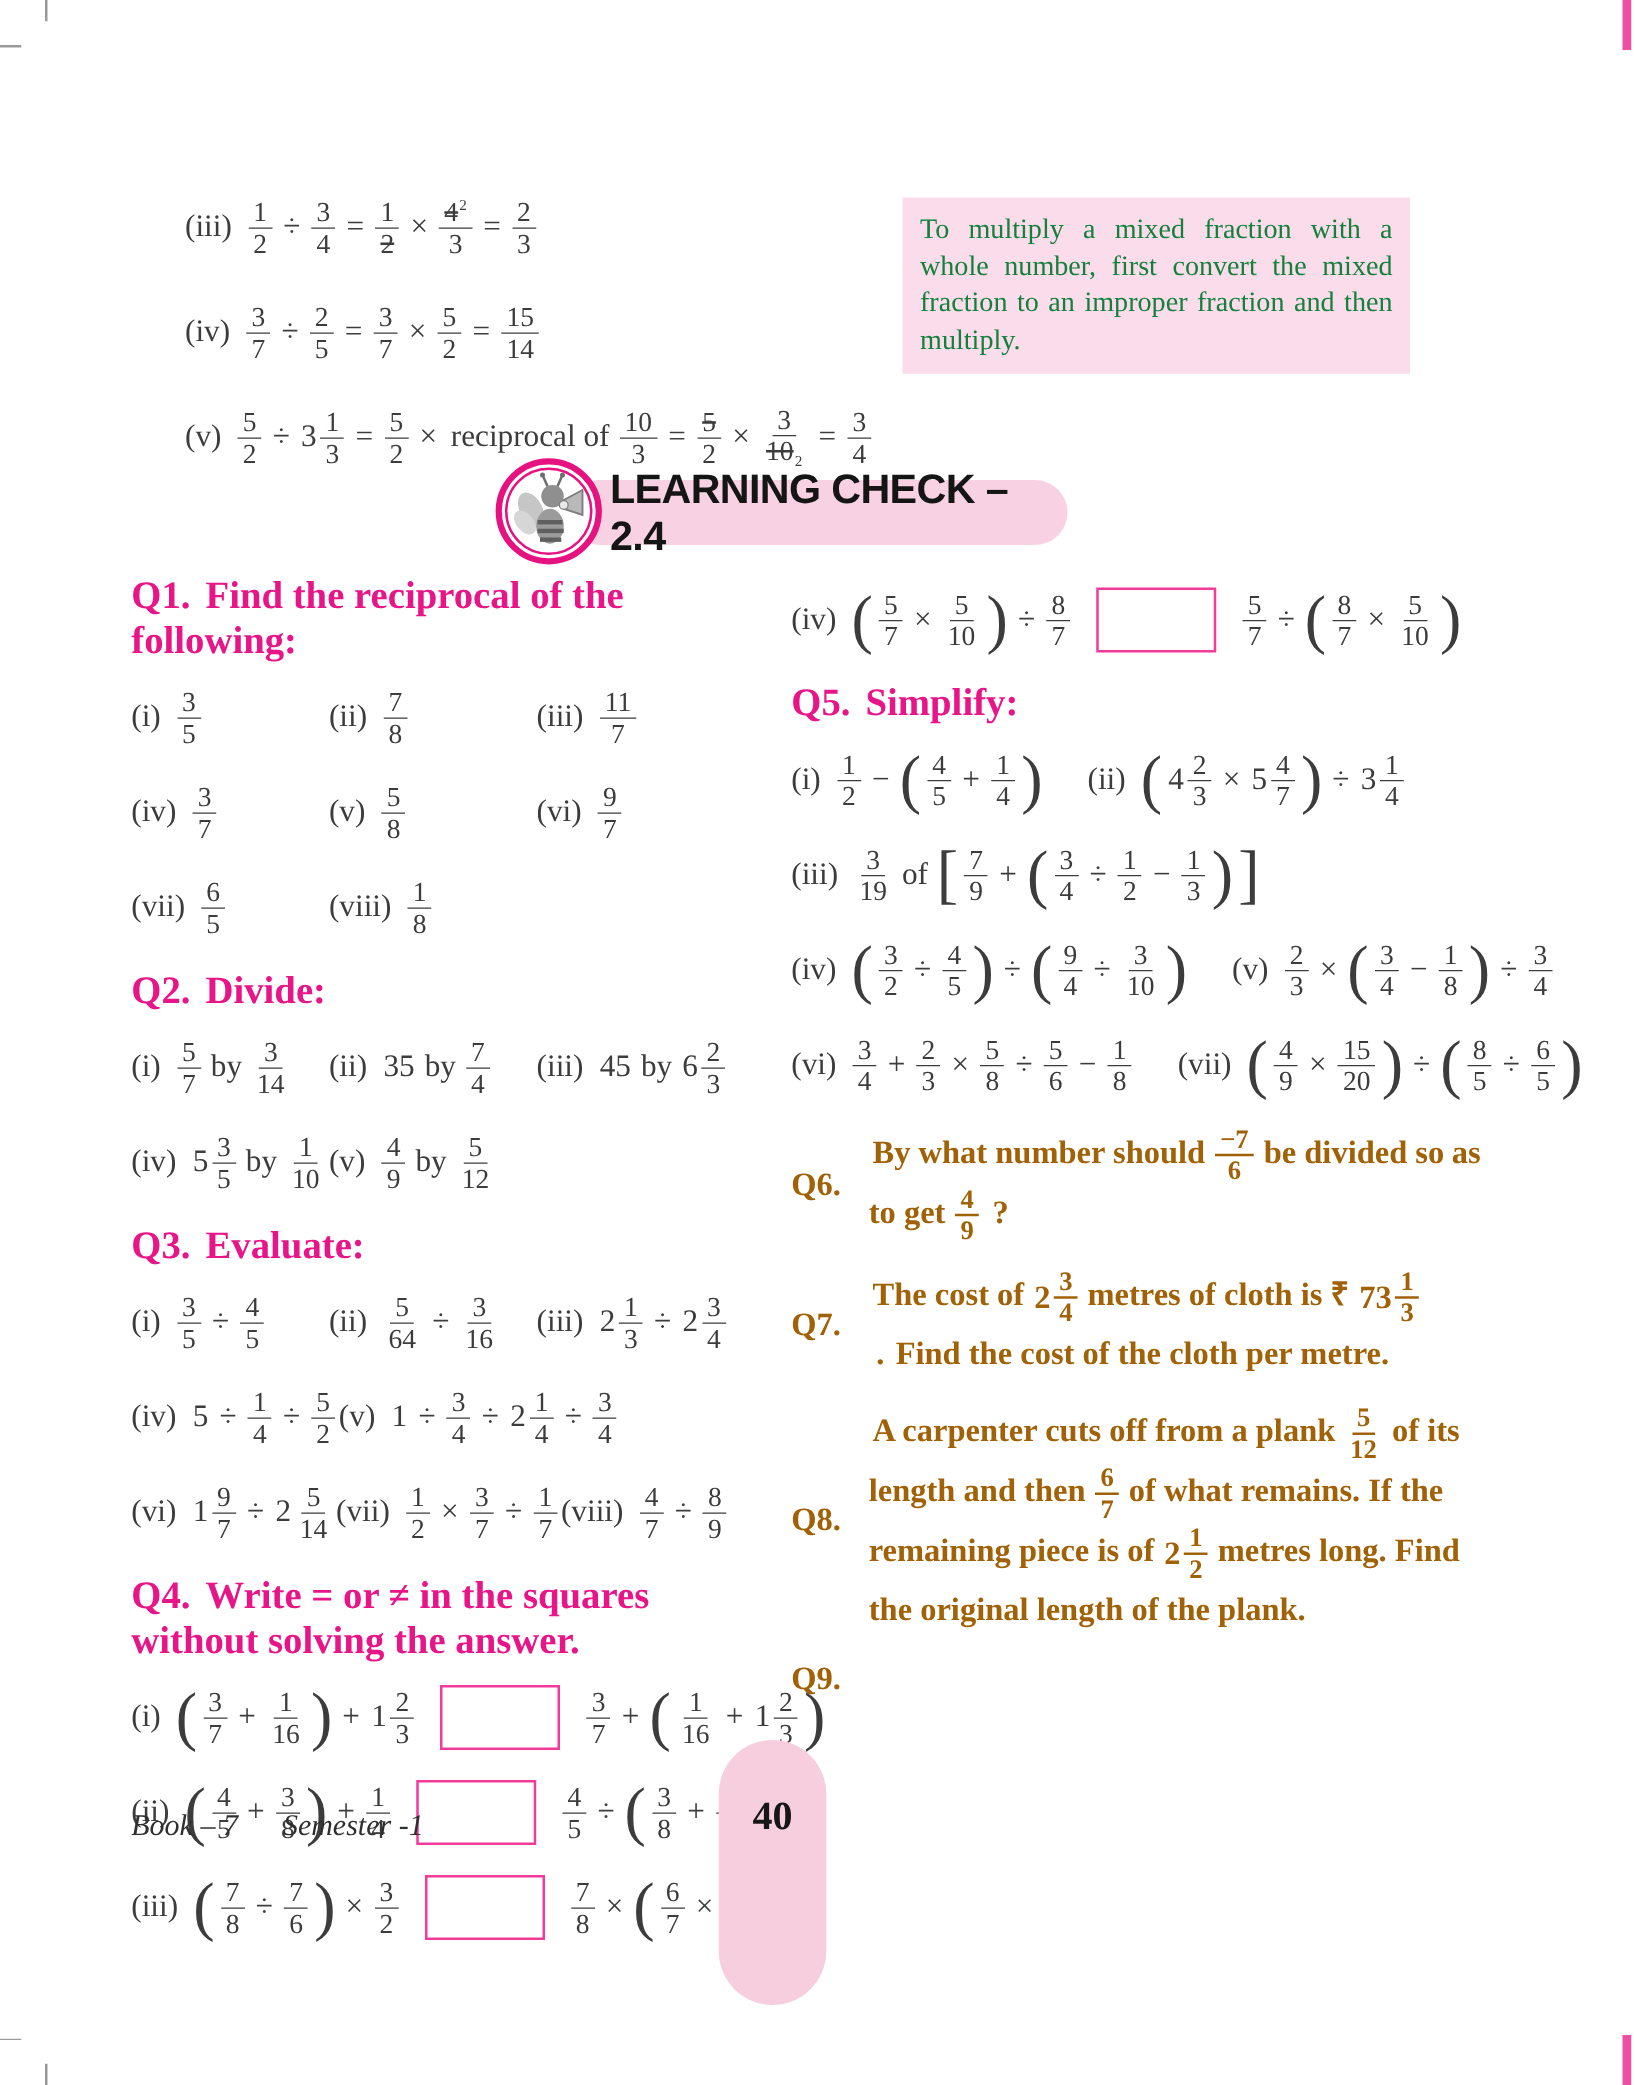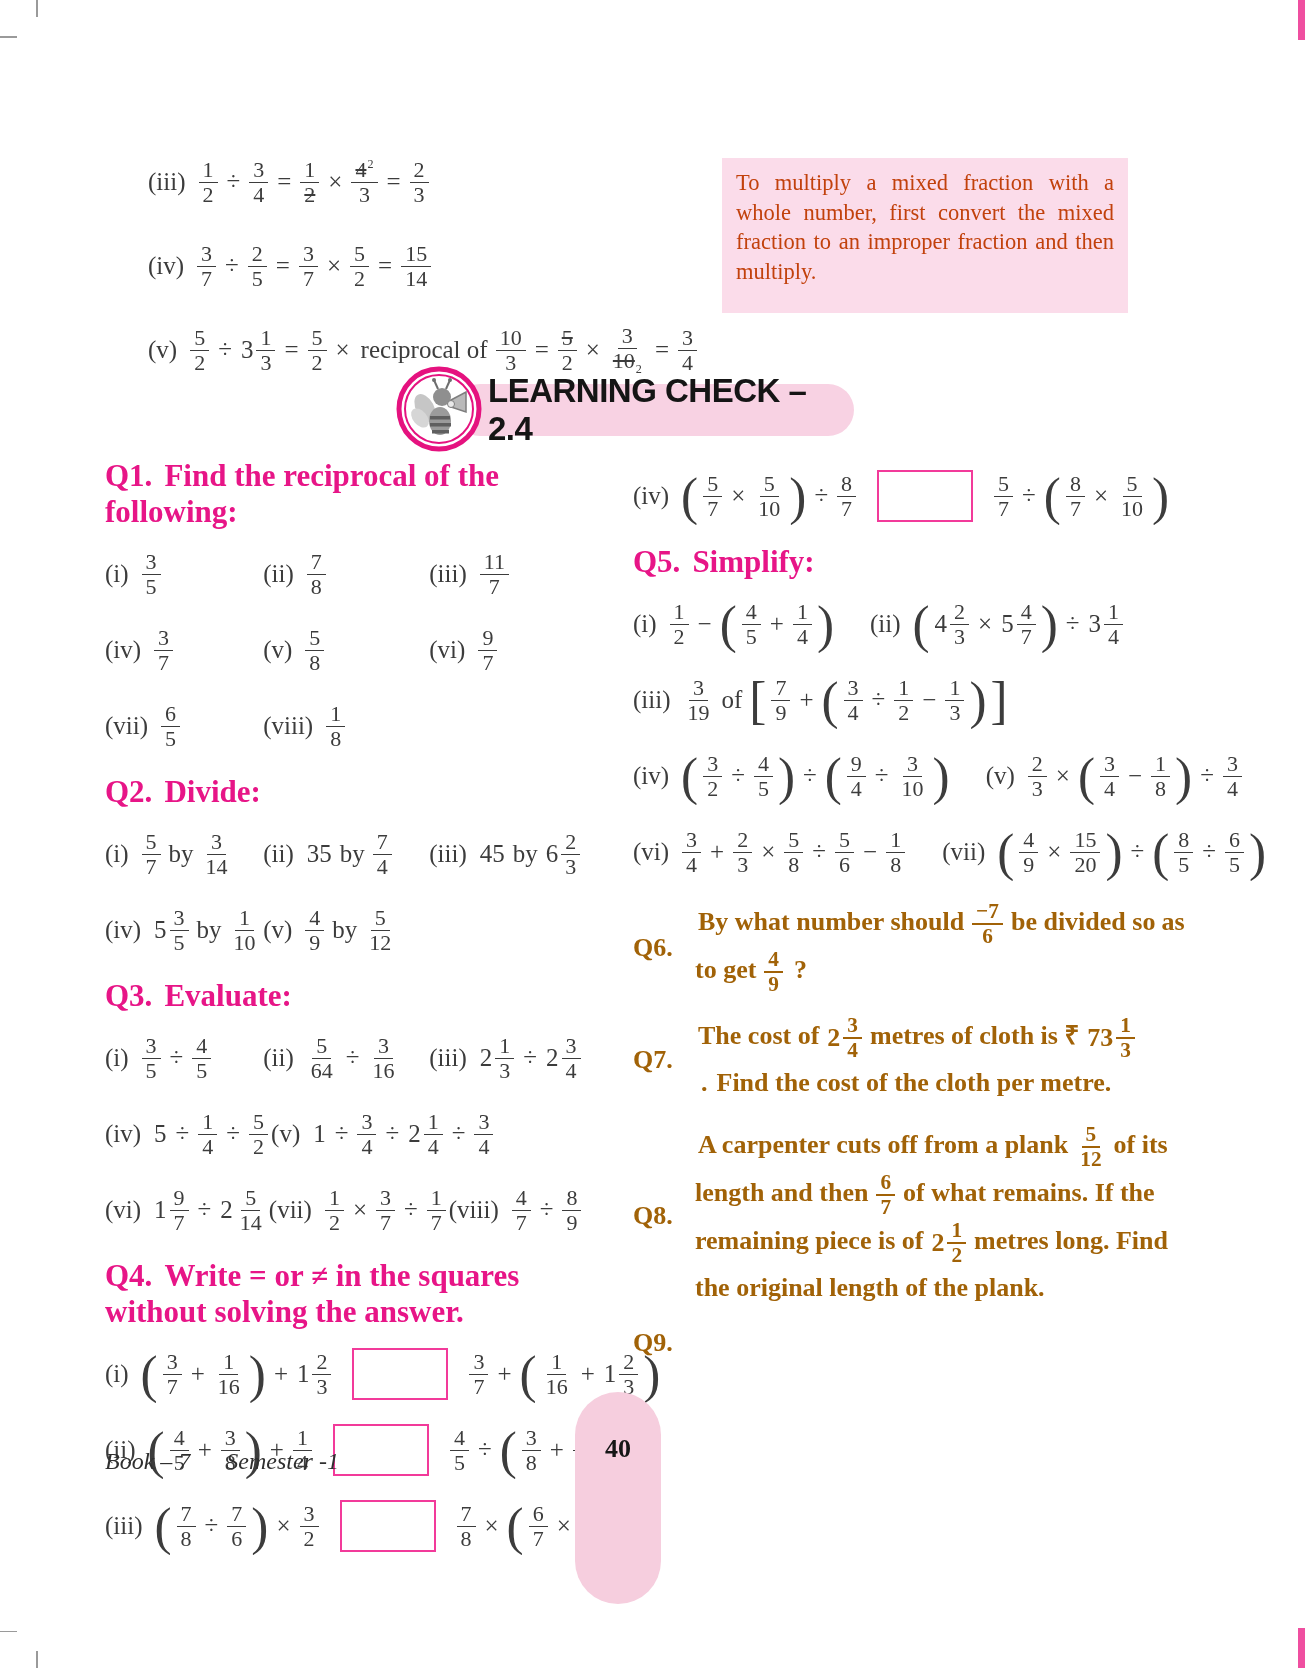--- a/index.html
+++ b/index.html
@@ -26,22 +26,22 @@
   .ansbox{display:inline-block;width:92px;height:48px;border:2.5px solid #f23a9a;background:#fff;margin:0 18px;vertical-align:middle;flex:none;}
   
   .worked{position:absolute;left:148px;top:138px;width:575px;font-size:26px;}
   .worked .q-row{margin-bottom:20px;}
   .worked .item-label{margin-right:10px;}
   
   .indepth{position:absolute;left:722px;top:158px;width:406px;}
   .indepth-head{background:#ee7fb1;color:#ffffff;text-align:center;
     font-family:"Liberation Sans", sans-serif;font-weight:bold;font-size:29px;
     letter-spacing:-0.5px;padding:5px 0 6px;}
-  .indepth-body{background:#fbdcea;color:#c2410c;font-size:22.5px;line-height:1.32;
-    padding:10px 14px 26px;text-align:justify;}
+  .indepth-body{background:#fbdcea;color:#15803d;font-size:22.5px;line-height:1.32;
+    padding:10px 14px 12px;text-align:justify;}
   
   .lc-banner{position:absolute;left:454px;top:384px;width:400px;height:52px;background:#f8d2e3;
     border-radius:26px;display:flex;align-items:center;justify-content:center;}
   .lc-title{font-family:"Liberation Sans", sans-serif;font-weight:bold;font-size:33px;color:#151515;
     letter-spacing:-0.5px;padding-left:34px;}
   .mascot{position:absolute;left:396px;top:366px;width:86px;height:86px;}
   
   .col-left{position:absolute;left:105px;top:458px;width:522px;}
   .col-right{position:absolute;left:633px;top:452px;width:566px;}
   .question{margin-bottom:16px;}
@@ -62,21 +62,21 @@
   .q-text{display:block;line-height:1.65;}
   .q-text .word{margin:0 3px;}
   .q-text .mfrac{margin:0 5px;}
   .q-text .frac{font-size:0.82em;}
   .q-text .frac .num{border-bottom-width:2.2px;}
   
   .footer-book{position:absolute;left:105px;top:1448px;font-size:24px;color:#2f2f2f;}
   .footer-book span{margin-right:36px;font-style:italic;}
   .page-pill{position:absolute;left:575px;top:1392px;width:86px;height:212px;background:#f6cede;
     border-radius:44px;text-align:center;}
-  .page-num{font-size:26px;font-weight:bold;color:#161616;margin-top:42px;}
+  .page-num{font-size:32px;font-weight:bold;color:#161616;margin-top:42px;}
 </style>
 </head>
 <body>
 
 <div class="mark" style="left:36px;top:0;width:1.5px;height:17px;"></div>
 <div class="mark" style="left:0;top:36px;width:17px;height:1.5px;"></div>
 <div class="mark pink" style="right:3px;top:0;width:7px;height:40px;"></div>
 <div class="mark" style="left:36px;bottom:0;width:1.5px;height:17px;"></div>
 <div class="mark" style="left:0;bottom:36px;width:17px;height:1.5px;"></div>
 <div class="mark pink" style="right:3px;bottom:0;width:7px;height:40px;"></div>

